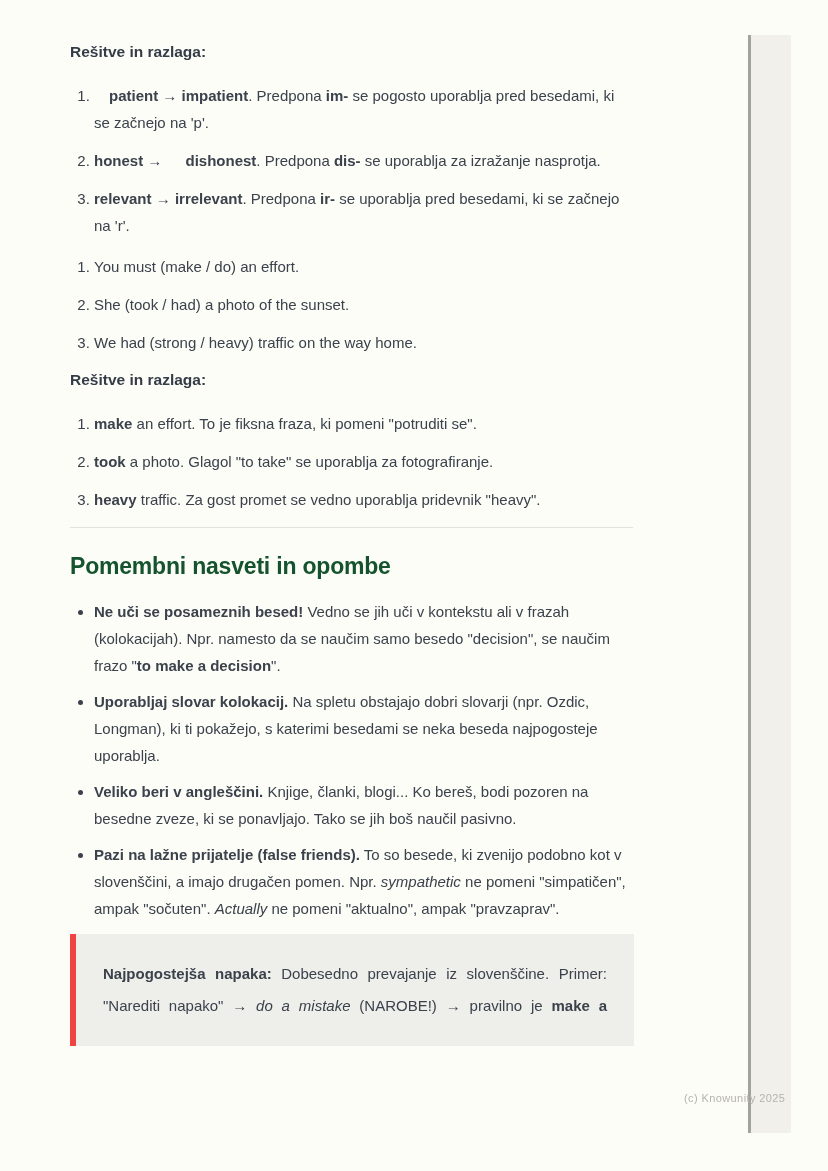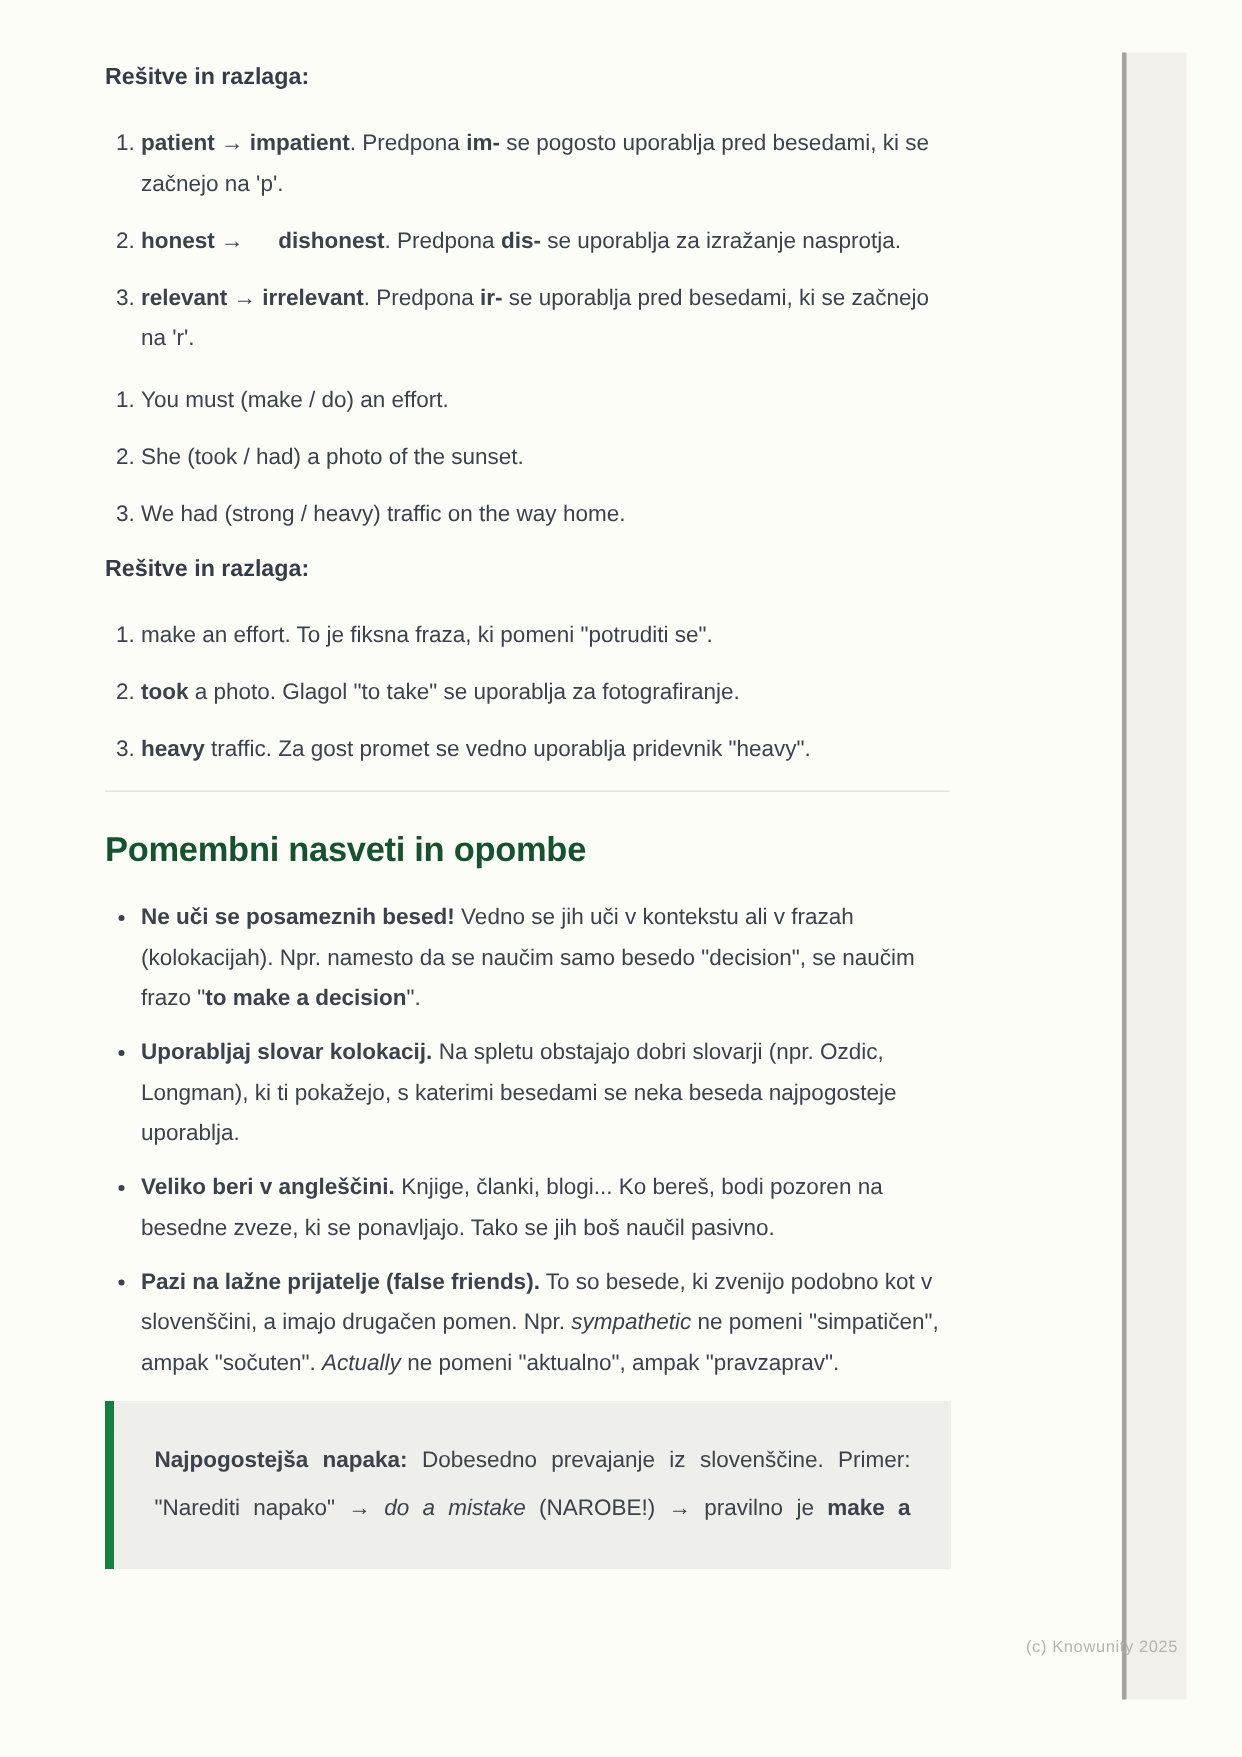--- a/index.html
+++ b/index.html
@@ -49,21 +49,21 @@
     color: #14532d;
     letter-spacing: -0.2px;
     margin: 24px 0 16px 0;
     line-height: 1.3;
   }
   .callout {
     margin-top: 12px;
     width: 564px;
     height: 112px;
     background: #eeeeea;
-    border-left: 6px solid #15803d;
+    border-left: 6px solid #ef4444;
     padding: 24px 27px 22px 27px;
     overflow: hidden;
   }
   .callout-line {
     line-height: 32px;
     text-align: justify;
     text-align-last: justify;
   }
   .scrollbar {
     position: absolute;
@@ -87,34 +87,34 @@
     text-align: right;
   }
 </style>
 </head>
 <body>
 
 <div class="content">
 
   <h3 class="section-heading">Rešitve in razlaga:</h3>
   <ol class="num-list">
-    <li><span style="font-weight: 700;">patient</span><span> → </span><span style="font-weight: 700;">impatient</span><span>. Predpona </span><span style="font-weight: 700;">im-</span><span> se pogosto uporablja pred besedami, ki se začnejo na 'p'.</span></li>
+    <li><span style="font-weight: 700; margin-left: 15px;">patient</span><span> → </span><span style="font-weight: 700;">impatient</span><span>. Predpona </span><span style="font-weight: 700;">im-</span><span> se pogosto uporablja pred besedami, ki se začnejo na 'p'.</span></li>
     <li><span style="font-weight: 700;">honest</span><span> → </span><span style="font-weight: 700; margin-left: 19px;">dishonest</span><span>. Predpona </span><span style="font-weight: 700;">dis-</span><span> se uporablja za izražanje nasprotja.</span></li>
     <li><span style="font-weight: 700;">relevant</span><span> → </span><span style="font-weight: 700;">irrelevant</span><span>. Predpona </span><span style="font-weight: 700;">ir-</span><span> se uporablja pred besedami, ki se začnejo na 'r'.</span></li>
   </ol>
 
   <ol class="num-list">
     <li><span>You must (make / do) an effort.</span></li>
     <li><span>She (took / had) a photo of the sunset.</span></li>
     <li><span>We had (strong / heavy) traffic on the way home.</span></li>
   </ol>
 
   <h3 class="section-heading exercise-heading-extra">Rešitve in razlaga:</h3>
   <ol class="num-list">
-    <li><span style="font-weight: 400;">make</span><span> an effort. To je fiksna fraza, ki pomeni "potruditi se".</span></li>
+    <li><span style="font-weight: 700;">make</span><span> an effort. To je fiksna fraza, ki pomeni "potruditi se".</span></li>
     <li><span style="font-weight: 700;">took</span><span> a photo. Glagol "to take" se uporablja za fotografiranje.</span></li>
     <li><span style="font-weight: 700;">heavy</span><span> traffic. Za gost promet se vedno uporablja pridevnik "heavy".</span></li>
   </ol>
 
   <hr class="divider">
 
   <h2 class="main-heading">Pomembni nasveti in opombe</h2>
   <ul class="tips-list">
     <li><span style="font-weight: 700;">Ne uči se posameznih besed!</span><span> Vedno se jih uči v kontekstu ali v frazah (kolokacijah). Npr. namesto da se naučim samo besedo "decision", se naučim frazo "</span><span style="font-weight: 700;">to make a decision</span><span>".</span></li>
     <li><span style="font-weight: 700;">Uporabljaj slovar kolokacij.</span><span> Na spletu obstajajo dobri slovarji (npr. Ozdic, Longman), ki ti pokažejo, s katerimi besedami se neka beseda najpogosteje uporablja.</span></li>

